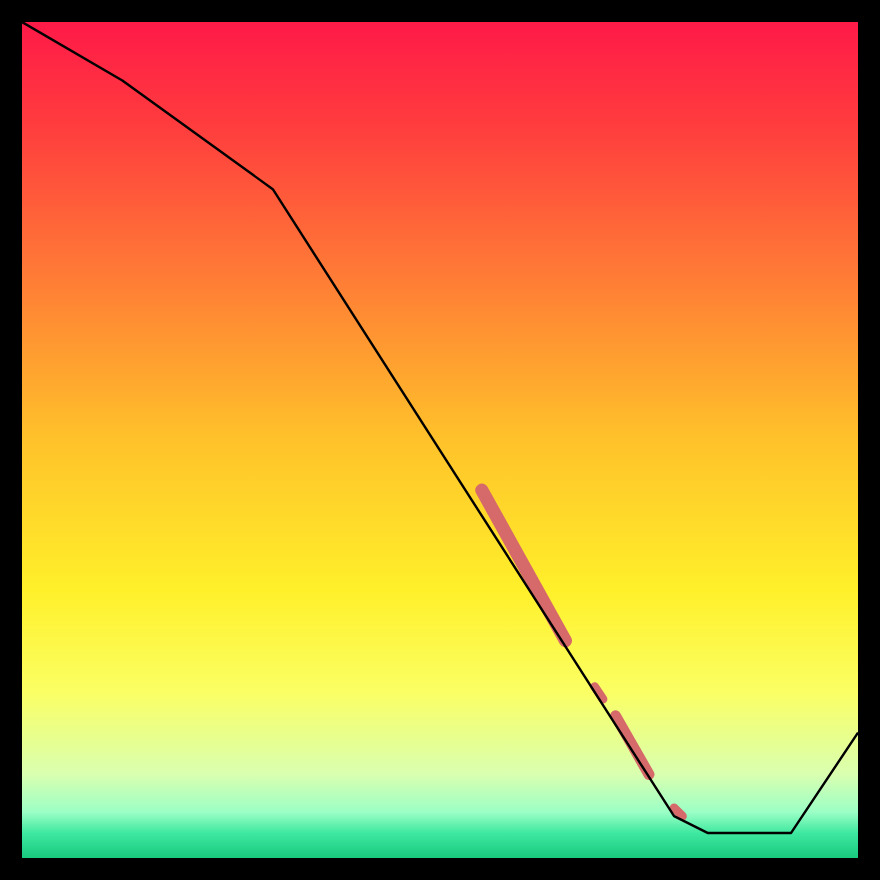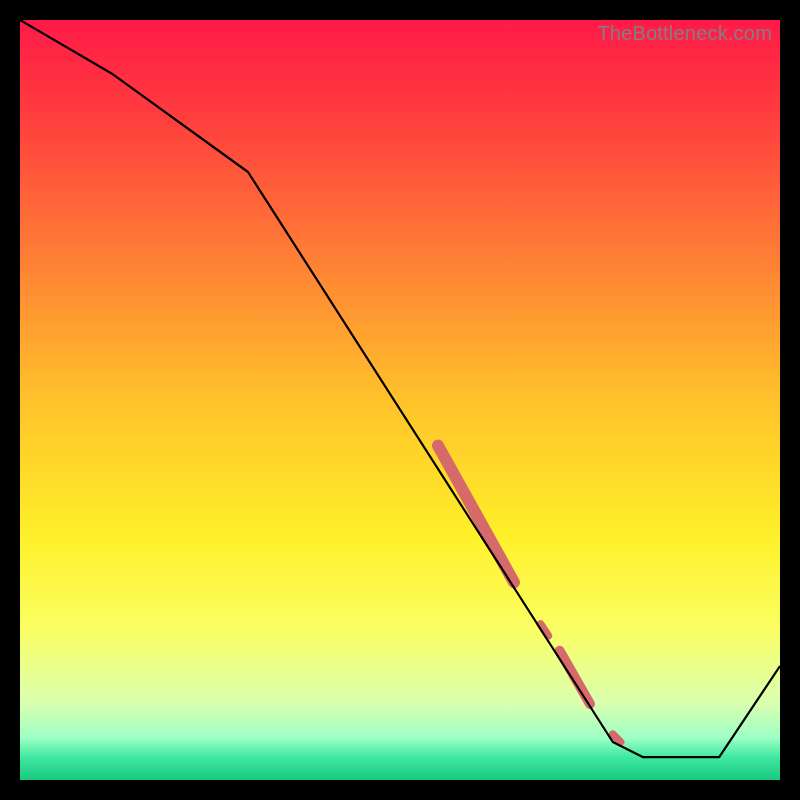--- a/index.html
+++ b/index.html
@@ -52,14 +52,13 @@
           <stop offset="100%" stop-color="#18c97e"></stop>
         </linearGradient>
       </defs>
       <rect x="0" y="0" width="760" height="760" fill="url(#bg-grad)"></rect>
       <line x1="418.00000000000006" y1="425.6" x2="494" y2="562.4" stroke="#d66a6a" stroke-width="12" stroke-linecap="round"></line>
       <line x1="520.6" y1="604.2" x2="528.1999999999999" y2="615.6" stroke="#d66a6a" stroke-width="8" stroke-linecap="round"></line>
       <line x1="539.6" y1="630.8" x2="570" y2="684" stroke="#d66a6a" stroke-width="10" stroke-linecap="round"></line>
       <line x1="592.8000000000001" y1="714.4" x2="600.4" y2="722" stroke="#d66a6a" stroke-width="8" stroke-linecap="round"></line>
       <path d="M0 0 L91.2 53.19999999999993 L228 152 L592.8000000000001 722 L623.1999999999999 737.2 L699.2 737.2 L760 646" fill="none" stroke="#000" stroke-width="2.2" stroke-linejoin="round"></path>
     </svg>
-  <div class="watermark">TheBottleneck.com</div>
 </div>
 
 </body></html>

